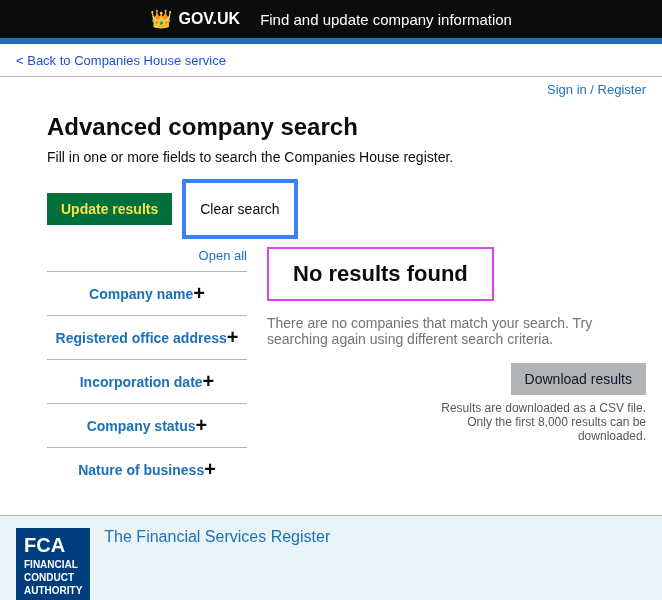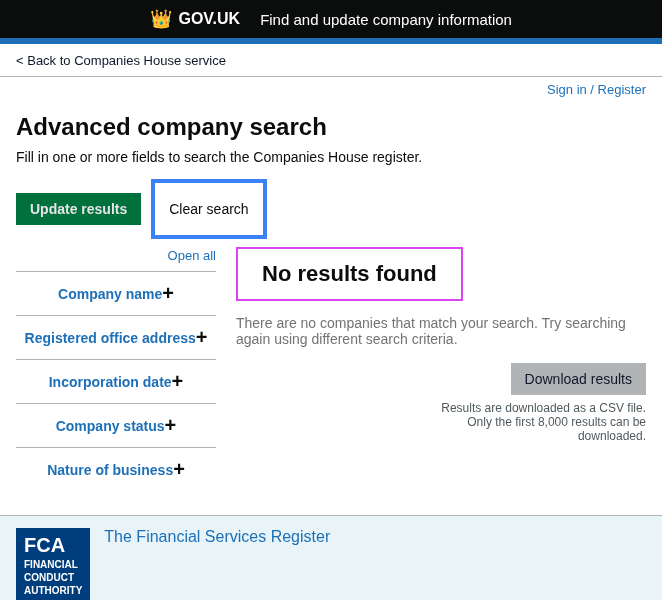--- a/index.html
+++ b/index.html
@@ -36,21 +36,21 @@
       background: #1d70b8;
       height: 6px;
     }
 
     
     .back-link-bar {
       padding: 8px 16px;
       border-bottom: 1px solid #b1b4b6;
     }
     .back-link {
-      color: #0f172a;
+      color: #1d4ed8;
       text-decoration: none;
       font-size: 13px;
     }
     .back-link:before {
       content: "< ";
     }
 
     
     .sign-in-bar {
       text-align: right;
@@ -59,20 +59,21 @@
     }
     .sign-in-link {
       color: #1d70b8;
       text-decoration: none;
       font-size: 13px;
     }
 
     
     .main-content {
       padding: 12px 16px 16px 16px;
+      margin-left: 31px;
     }
 
     .page-title {
       font-size: 24px;
       font-weight: bold;
       margin-bottom: 8px;
     }
 
     .subtitle {
       font-size: 14px;
@@ -83,21 +84,21 @@
     
     .buttons-row {
       display: flex;
       align-items: center;
       gap: 10px;
       margin-bottom: 8px;
     }
 
     .btn-update {
       background: #00703c;
-      color: #e5e5e5;
+      color: #fde047;
       border: none;
       padding: 8px 14px;
       font-size: 14px;
       font-weight: bold;
       cursor: pointer;
     }
 
     .btn-clear {
       background: #fff;
       color: #0b0c0c;

